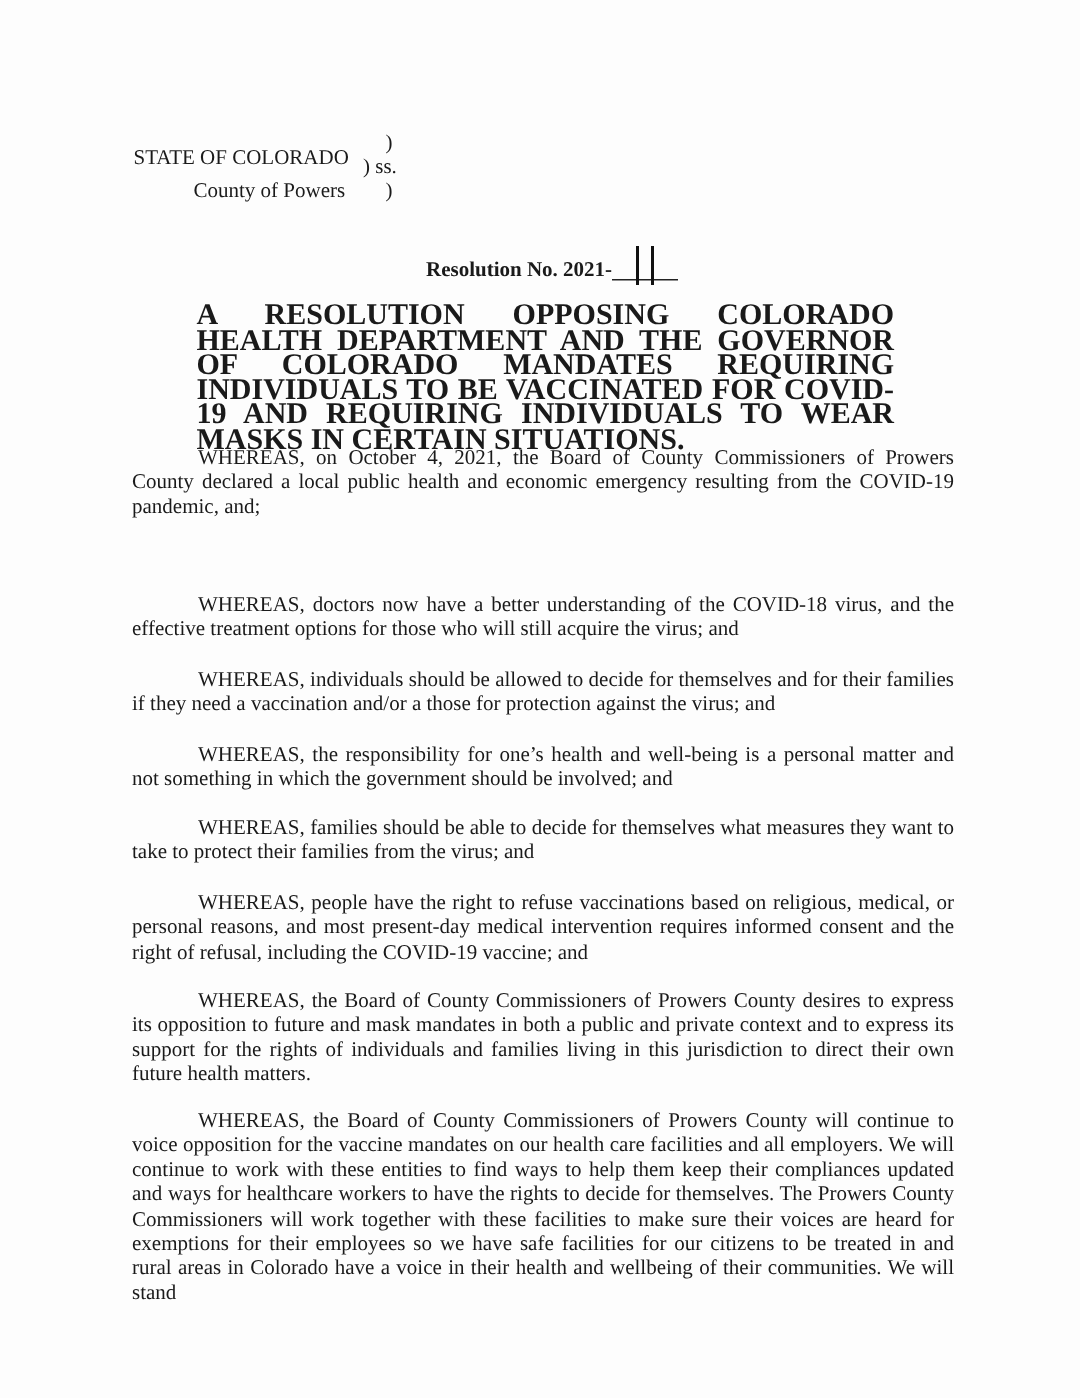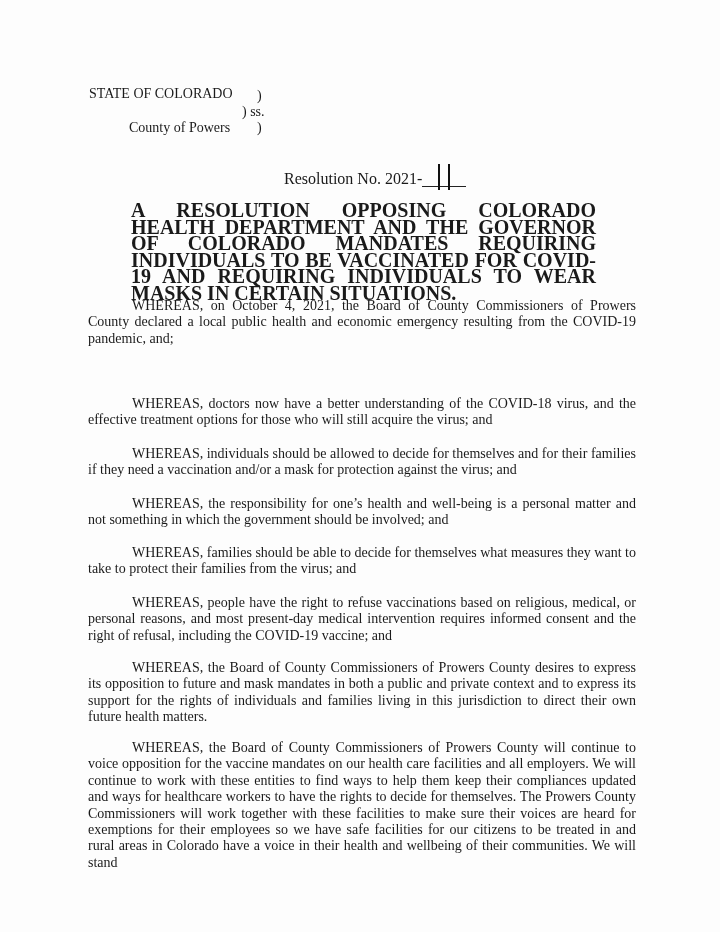--- a/index.html
+++ b/index.html
@@ -8,21 +8,21 @@
     background: #fdfdfd;
     font-family: "Liberation Serif", "DejaVu Serif", serif;
     color: #1a1a1a;
     position: relative;
   }
   .page { position: absolute; left: 0; top: 0; width: 720px; height: 932px; }
   .caption { position: absolute; font-size: 14px; line-height: 16px; }
   .paren { position: absolute; font-size: 14px; line-height: 16px; }
   .resno {
     position: absolute; left: 284px; top: 166px;
-    font-weight: normal; font-size: 16px;
+    font-weight: bold; font-size: 14px;
   }
   .resno .hand {
     display: inline-block; position: relative;
     width: 44px; height: 20px; vertical-align: -3px;
     border-bottom: 1.5px solid #222;
   }
   .resno .hand span {
     position: absolute; bottom: -4px; width: 2px; height: 26px; background: #111;
   }
   .title {
@@ -36,34 +36,34 @@
     text-align: justify; text-align-last: left;
     text-indent: 44px;
   }
   .para b { font-weight: normal; }
 </style>
 </head>
 <body>
 
 <div class="page">
 
-  <div class="caption" style="left:89px; top:86px;">STATE OF COLORADO</div>
+  <div class="caption" style="left:89px; top:98px;">STATE OF COLORADO</div>
   <div class="caption" style="left:89px; top:120px;margin-left:40px;">County of Powers</div>
   <div class="paren" style="left:257px; top:88px;">)</div>
   <div class="paren" style="left:242px; top:104px;">) ss.</div>
   <div class="paren" style="left:257px; top:120px;">)</div>
 
   <div class="resno">
     <span>Resolution No. 2021-</span><span class="hand" title="11"><span style="left:16px;"></span><span style="left:26px;"></span></span>
   </div>
 
   <div class="title">A RESOLUTION OPPOSING COLORADO HEALTH DEPARTMENT AND THE GOVERNOR OF COLORADO MANDATES REQUIRING INDIVIDUALS TO BE VACCINATED FOR COVID-19 AND REQUIRING INDIVIDUALS TO WEAR MASKS IN CERTAIN SITUATIONS.</div>
 
   <div class="para" style="top:298px;"><b>WHEREAS,</b> <span>on October 4, 2021, the Board of County Commissioners of Prowers County declared a local public health and economic emergency resulting from the COVID-19 pandemic, and;</span></div>
   <div class="para" style="top:396px;"><b>WHEREAS,</b> <span>doctors now have a better understanding of the COVID-18 virus, and the effective treatment options for those who will still acquire the virus; and</span></div>
-  <div class="para" style="top:446px;"><b>WHEREAS,</b> <span>individuals should be allowed to decide for themselves and for their families if they need a vaccination and/or a mask for protection against the virus; and</span></div>
+  <div class="para" style="top:446px;"><b>WHEREAS,</b> <span>individuals should be allowed to decide for themselves and for their families if they need a vaccination and/or a those for protection against the virus; and</span></div>
   <div class="para" style="top:545px;"><b>WHEREAS,</b> <span>families should be able to decide for themselves what measures they want to take to protect their families from the virus; and</span></div>
   <div class="para" style="top:496px;"><b>WHEREAS,</b> <span>the responsibility for one’s health and well-being is a personal matter and not something in which the government should be involved; and</span></div>
   <div class="para" style="top:595px;"><b>WHEREAS,</b> <span>people have the right to refuse vaccinations based on religious, medical, or personal reasons, and most present-day medical intervention requires informed consent and the right of refusal, including the COVID-19 vaccine; and</span></div>
   <div class="para" style="top:660px;"><b>WHEREAS,</b> <span>the Board of County Commissioners of Prowers County desires to express its opposition to future and mask mandates in both a public and private context and to express its support for the rights of individuals and families living in this jurisdiction to direct their own future health matters.</span></div>
   <div class="para" style="top:740px;"><b>WHEREAS,</b> <span>the Board of County Commissioners of Prowers County will continue to voice opposition for the vaccine mandates on our health care facilities and all employers. We will continue to work with these entities to find ways to help them keep their compliances updated and ways for healthcare workers to have the rights to decide for themselves.  The Prowers County Commissioners will work together with these facilities to make sure their voices are heard for exemptions for their employees so we have safe facilities for our citizens to be treated in and rural areas in Colorado have a voice in their health and wellbeing of their communities.  We will stand</span></div>
 
 </div>
 
 </body></html>

